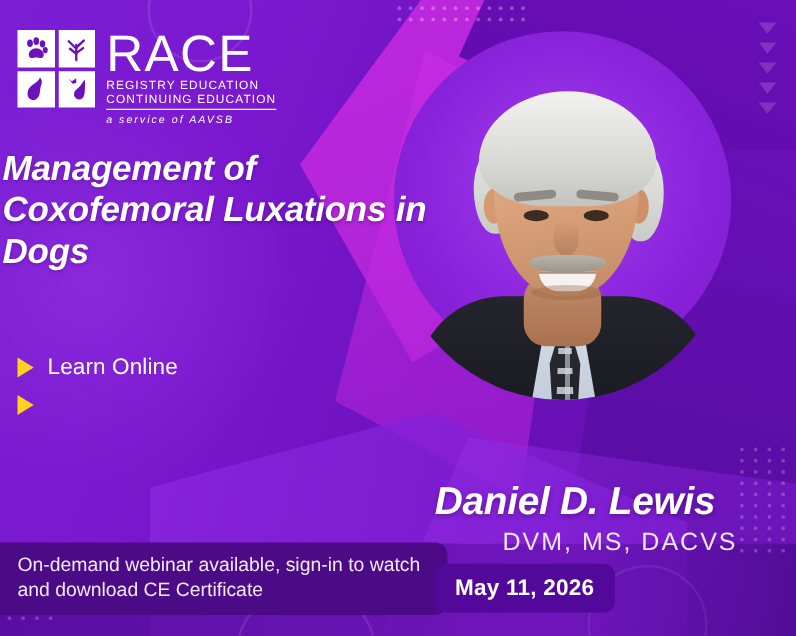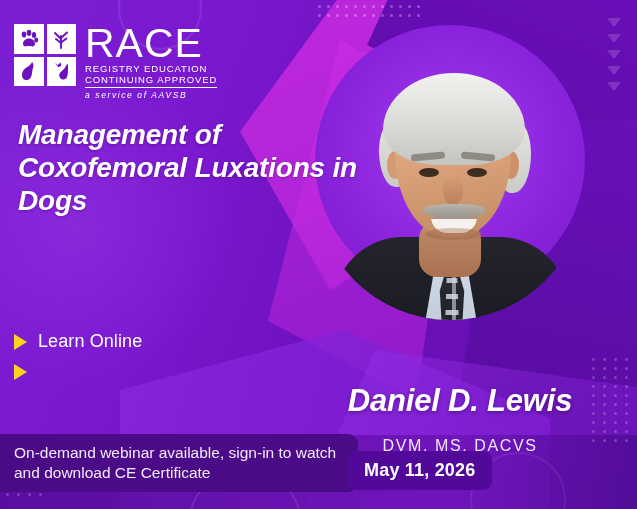--- a/index.html
+++ b/index.html
@@ -256,33 +256,33 @@
     font-size: 8.5px;
     letter-spacing: 1.6px;
     font-style: italic;
     line-height: 1.3;
     font-family: "Liberation Sans", sans-serif;
   }
 
   
   .headline {
     position: absolute;
-    left: 18px; top: 118px;
+    left: 2px; top: 118px;
     width: 340px;
     color: #ffffff;
     font-size: 28px;
     font-weight: bold;
     font-style: italic;
     line-height: 1.18;
     letter-spacing: -.2px;
     text-shadow: 0 1px 3px rgba(40,0,70,.35);
   }
 
   
-  .bullets { position: absolute; left: 14px; top: 283px; margin-top: 48px; }
+  .bullets { position: absolute; left: 14px; top: 283px; }
   .bullet-row {
     display: flex; align-items: center;
     margin-bottom: 12px;
   }
   .bullet-tri {
     width: 0; height: 0;
     margin-right: 11px;
     border-top: 8px solid transparent;
     border-bottom: 8px solid transparent;
     border-left: 13px solid #ffd21e;
@@ -298,24 +298,25 @@
   .speaker-name {
     color: #ffffff;
     font-size: 31px;
     font-weight: bold;
     font-style: italic;
     letter-spacing: -.2px;
     line-height: 1.05;
     text-shadow: 0 2px 4px rgba(40,0,70,.4);
   }
   .speaker-creds {
-    margin-top: 19px;
+    margin-top: 5px;
     color: #f0e6fb;
-    font-size: 16px;
+    font-size: 20px;
     letter-spacing: 1.6px;
+    text-align: right;
   }
 
   
   .caption-bar {
     position: absolute;
     left: -12px; bottom: 17px;
     padding: 9px 14px 9px 26px;
     background: #4b0a86;
     border-radius: 10px;
     color: #f3e9fb;
@@ -499,21 +500,21 @@
           <g fill="#6b12bd">
             <path d="M5 3l3.4 4.2C9.2 6.6 10 6.3 11 6.3V2.6L7.6 5 5 3z"></path>
             <path d="M17.5 3.6c-1.3 2-2.4 4.2-3.8 5.6-1.6 1.6-3.3 2.6-4.2 4.6-.9 2 .1 4.4 2.2 5.4 2.2 1 4.6-.2 5.4-2.4.9-2.3.7-5 .9-7.4.2-2.1.2-4-.5-5.8z"></path>
           </g>
         </svg>
       </div>
     </div>
     <div class="logo-text">
       <div class="logo-word">RACE</div>
       <div class="logo-sub1">REGISTRY EDUCATION</div>
-      <div class="logo-sub2">CONTINUING APPROVED</div>
+      <div class="logo-sub2">CONTINUING EDUCATION</div>
       <div class="logo-rule"></div>
       <div class="logo-sub3">a service of AAVSB</div>
     </div>
   </div>
 
   <div class="headline">Management of Coxofemoral Luxations in Dogs</div>
 
   <div class="bullets">
     <div class="bullet-row">
       <span class="bullet-tri"></span>

